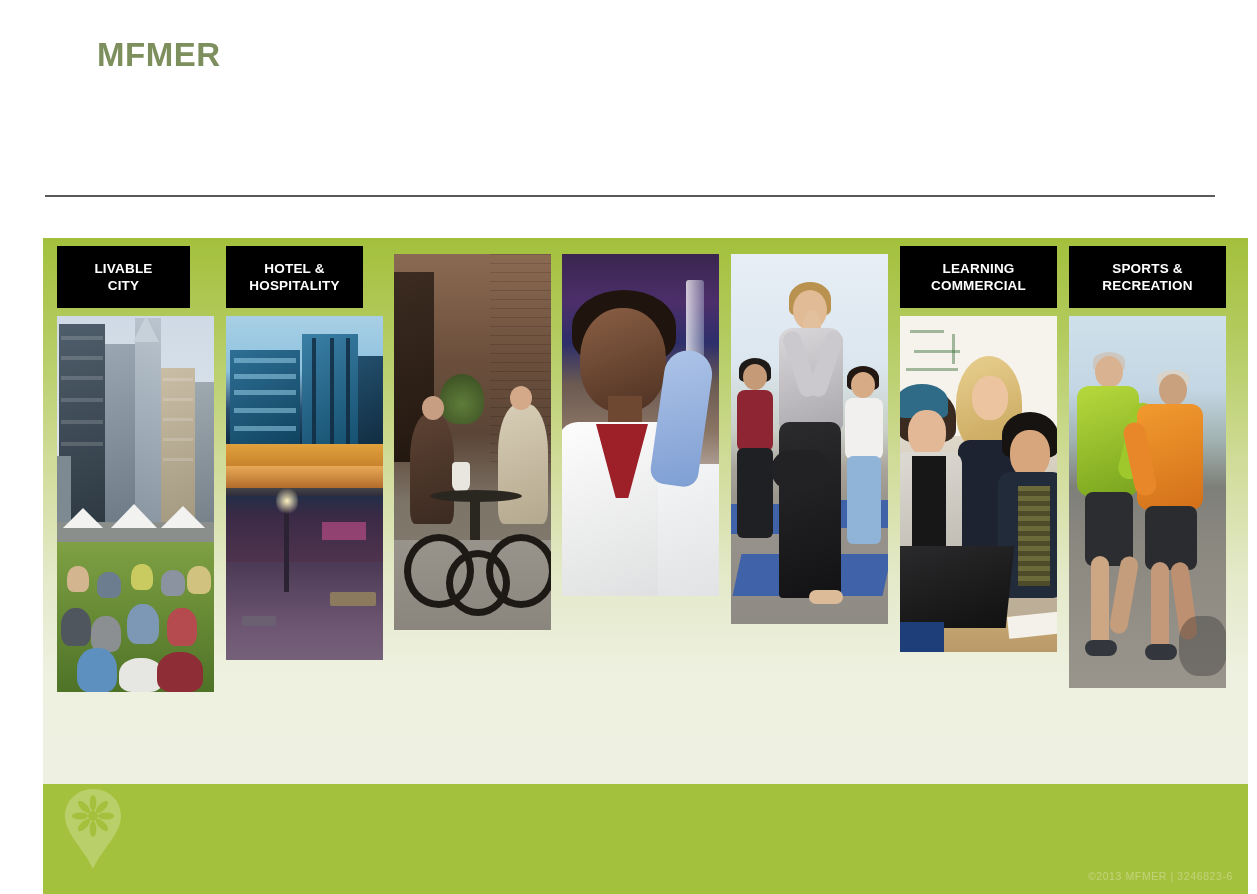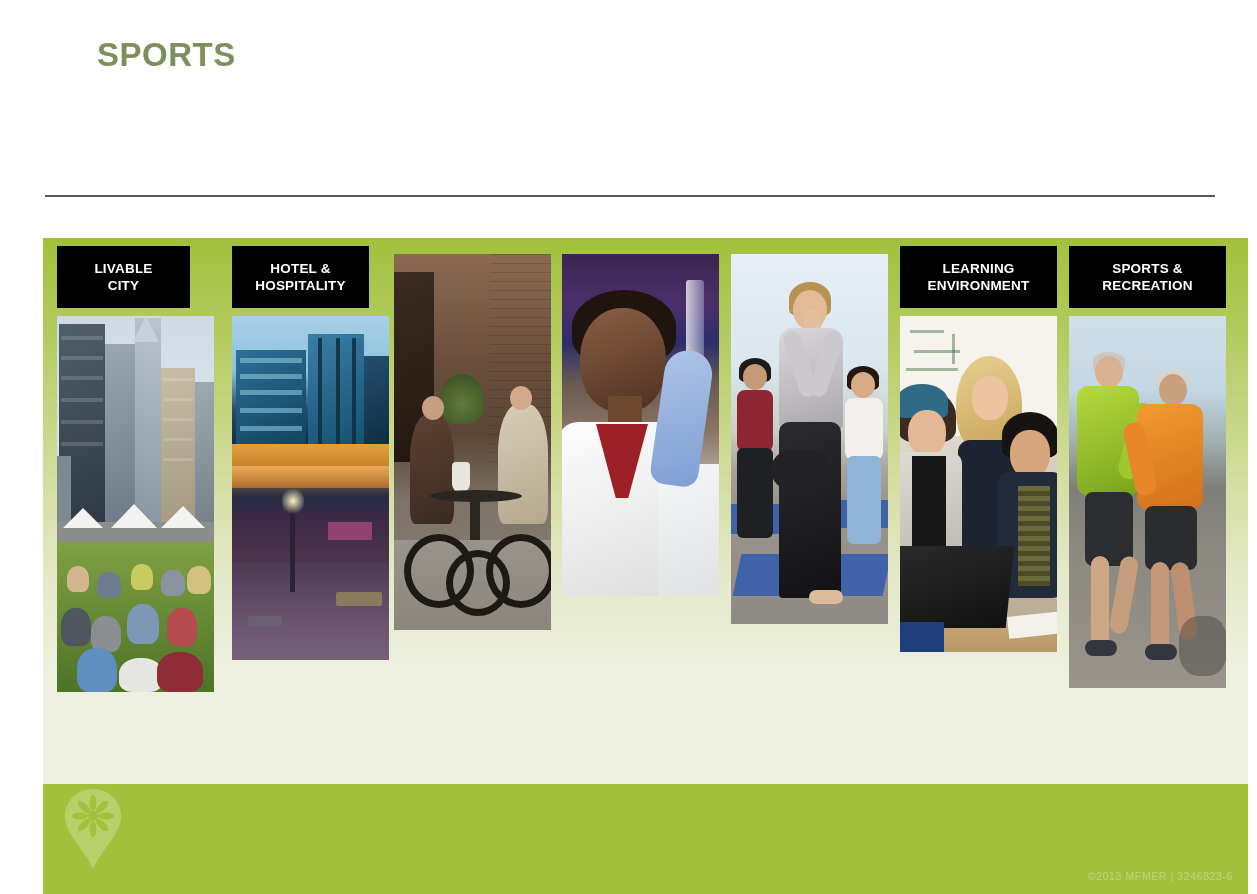--- a/index.html
+++ b/index.html
@@ -173,21 +173,21 @@
   .r2a{left:0px;top:48px;width:22px;height:74px;background:#e8872a;border-radius:11px;transform:rotate(-12deg);}
   .r2p{left:16px;top:132px;width:52px;height:64px;background:#2a2c2f;border-radius:8px;}
   .r2l{left:22px;top:188px;width:18px;height:90px;background:#c4997a;border-radius:9px;}
   .r2l2{left:46px;top:188px;width:18px;height:78px;background:#bd9072;border-radius:9px;transform:rotate(-8deg);}
   .shoe{background:#33373d;border-radius:8px;}
 </style>
 </head>
 <body>
 
 <div id="title-block">
-  <div id="slide-title">SPORTS</div>
+  <div id="slide-title">MFMER</div>
   <div id="title-rule"></div>
 </div>
 
 <div id="panel"></div>
 
 <div class="col" style="left:57px;width:133px;">
   <div class="col-head">LIVABLE
 CITY</div>
   <div class="col-photo p1" style="width:157px;height:376px;">
     <div class="b1a"></div>
@@ -221,21 +221,21 @@
     <div class="ppl" style="left:4px;top:292px;width:30px;height:38px;background:#50565e;"></div>
     <div class="ppl" style="left:34px;top:300px;width:30px;height:36px;background:#8c8f92;"></div>
     <div class="ppl" style="left:70px;top:288px;width:32px;height:40px;background:#7d98b4;"></div>
     <div class="ppl" style="left:110px;top:292px;width:30px;height:38px;background:#b54a4f;"></div>
     <div class="ppl" style="left:20px;top:332px;width:40px;height:44px;background:#5d8fbf;"></div>
     <div class="ppl" style="left:62px;top:342px;width:44px;height:34px;background:#e6e7e2;"></div>
     <div class="ppl" style="left:100px;top:336px;width:46px;height:40px;background:#8e2d36;"></div>
   </div>
 </div>
 
-<div class="col" style="left:232px;width:137px;">
+<div class="col" style="left:226px;width:137px;">
   <div class="col-head">HOTEL &amp;
 HOSPITALITY</div>
   <div class="col-photo p2" style="width:157px;height:344px;">
     <div class="h2a"></div>
     <div class="h2b"></div>
     <div class="h2c"></div>
     <div class="win1" style="left:8px;top:42px;width:62px;height:5px;background:rgba(160,215,240,.5);"></div>
     <div class="win1" style="left:8px;top:58px;width:62px;height:5px;background:rgba(160,215,240,.5);"></div>
     <div class="win1" style="left:8px;top:74px;width:62px;height:5px;background:rgba(160,215,240,.5);"></div>
     <div class="win1" style="left:8px;top:92px;width:62px;height:5px;background:rgba(160,215,240,.5);"></div>
@@ -310,21 +310,21 @@
     <div class="y-main-arm1"></div>
     <div class="y-main-arm2"></div>
     <div class="y-main-pants"></div>
     <div class="y-bent"></div>
     <div class="y-foot"></div>
   </div>
 </div>
 
 <div class="col" style="left:900px;width:157px;">
   <div class="col-head">LEARNING
-ENVIRONMENT</div>
+COMMERCIAL</div>
   <div class="col-photo p6" style="width:157px;height:336px;">
     <div class="board"></div>
     <div class="board-w" style="left:10px;top:14px;width:34px;height:3px;"></div>
     <div class="board-w" style="left:14px;top:34px;width:46px;height:3px;"></div>
     <div class="board-w" style="left:6px;top:52px;width:52px;height:3px;"></div>
     <div class="board-w" style="left:52px;top:18px;width:3px;height:30px;"></div>
     <div class="board-w" style="left:70px;top:70px;width:40px;height:3px;"></div>
     <div class="s2">
       <div class="s2hr"></div>
       <div class="s2f"></div>

